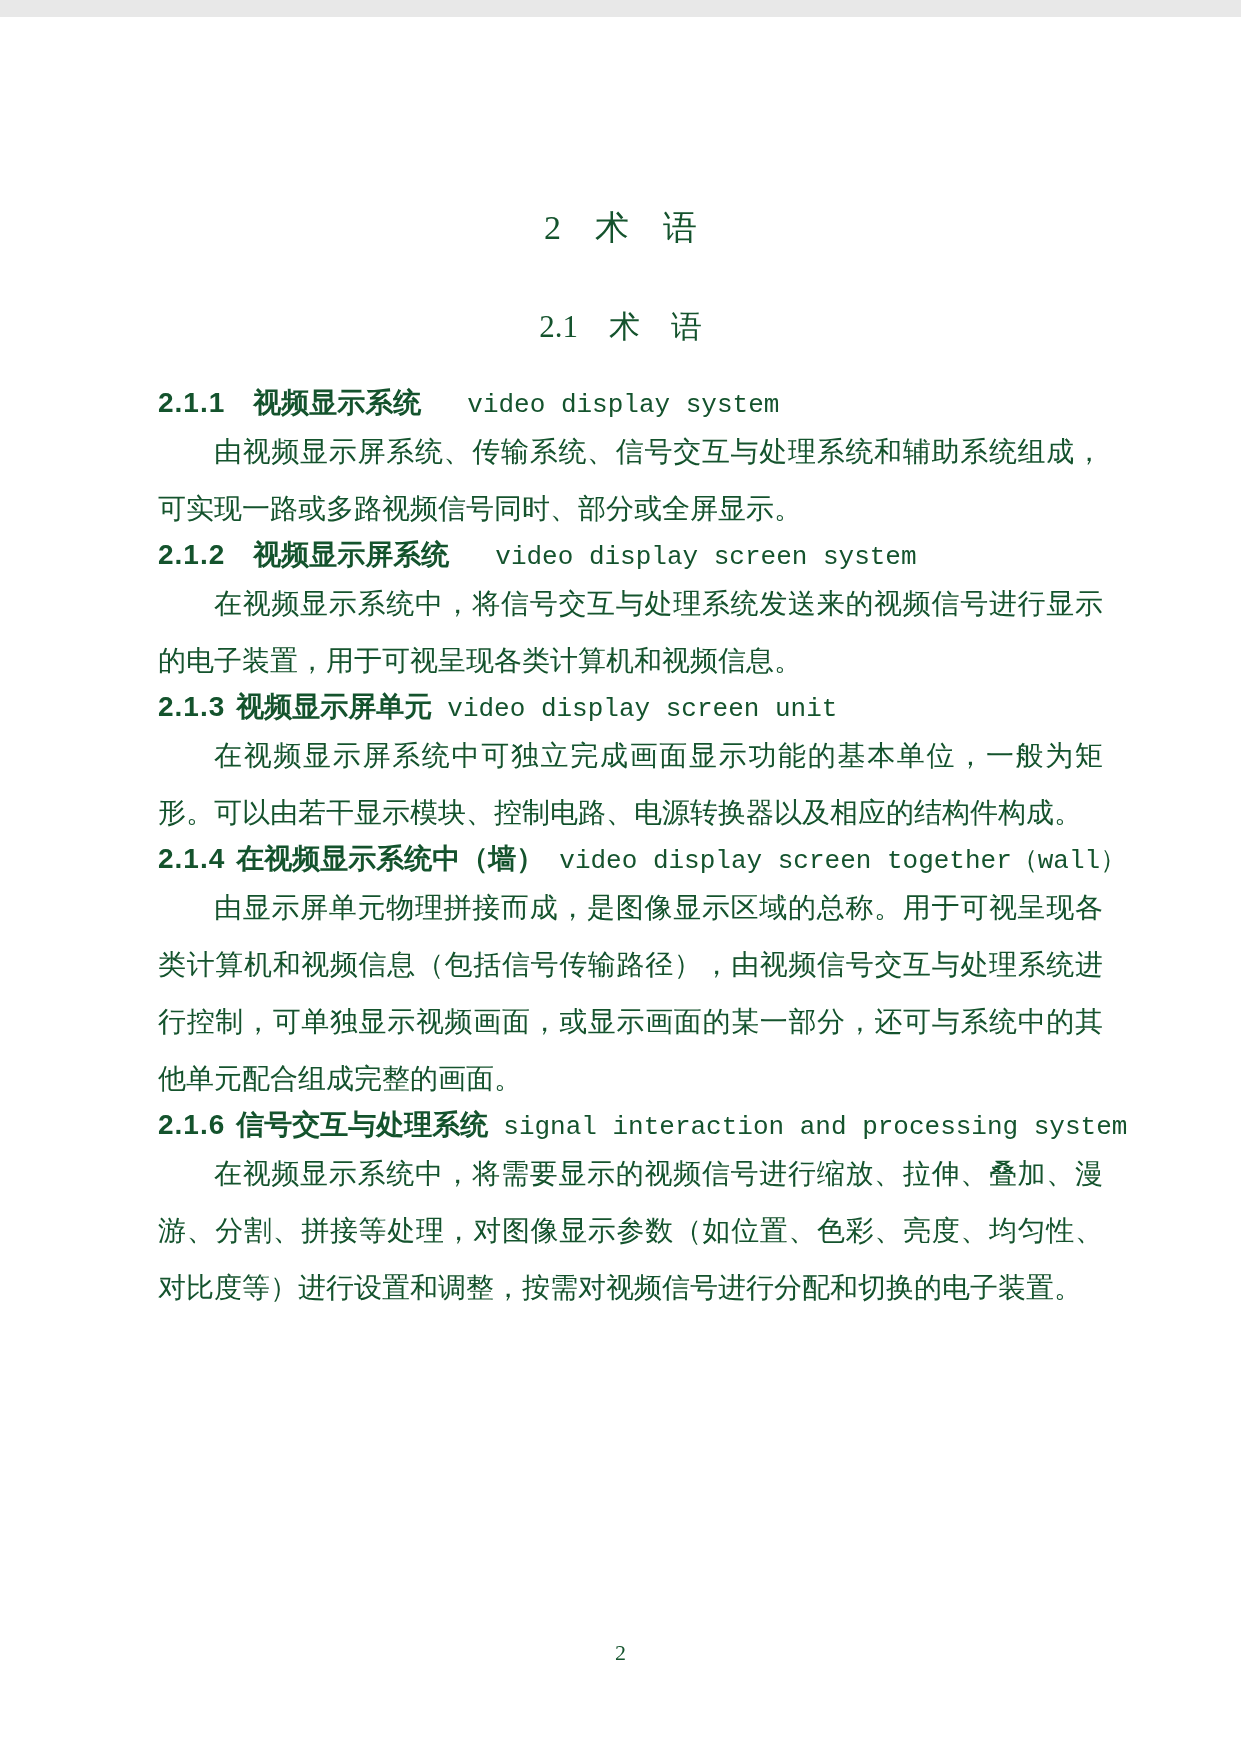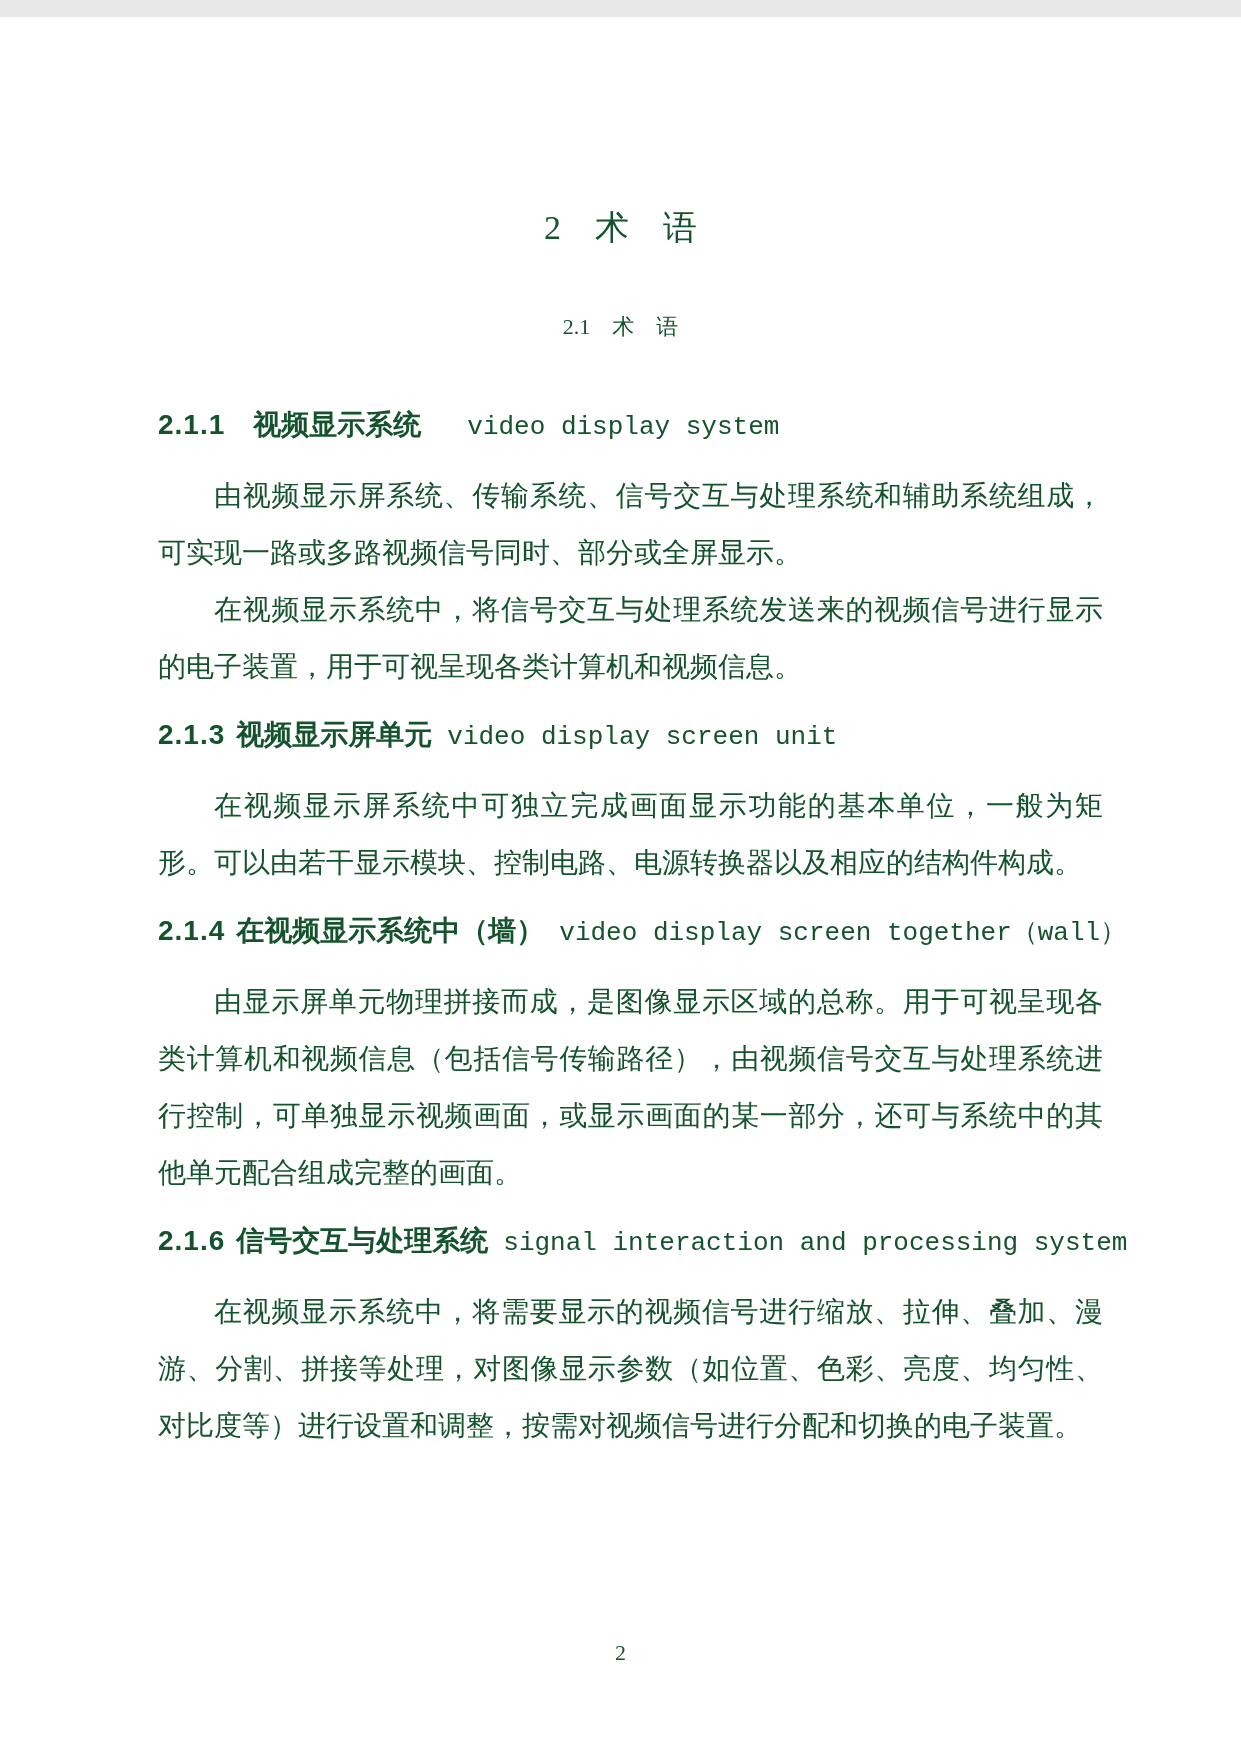--- a/index.html
+++ b/index.html
@@ -23,37 +23,37 @@
     line-height: 42px;
     font-weight: 500;
     white-space: pre;
   }
   .doc-subtitle {
     position: absolute;
     top: 290px;
     left: 0;
     width: 100%;
     text-align: center;
-    font-size: 22px;
+    font-size: 31px;
     line-height: 40px;
     font-weight: 500;
     white-space: pre;
   }
   .content {
     position: absolute;
     top: 368px;
     left: 158px;
     width: 945px;
     font-size: 28px;
     line-height: 57px;
   }
   .section { margin: 0; }
   .heading {
     white-space: nowrap;
-    line-height: 79px;
+    line-height: 36px;
   }
   .heading .num {
     font-family: "Liberation Sans", sans-serif;
     font-weight: bold;
     letter-spacing: 1px;
   }
   .heading .term {
     font-family: "Liberation Sans", sans-serif;
     font-weight: bold;
     margin-left: 11px;
@@ -93,20 +93,23 @@
   <div class="content">
 
     <div class="section">
       <div class="heading">
         <span class="num">2.1.1</span><span class="term wide">视频显示系统</span><span class="eng wide">video display system</span>
       </div>
       <p class="para">由视频显示屏系统、传输系统、信号交互与处理系统和辅助系统组成，可实现一路或多路视频信号同时、部分或全屏显示。</p>
     </div>
 
     <div class="section">
+      <div class="heading">
+        <span class="num">2.1.2</span><span class="term wide">视频显示屏系统</span><span class="eng wide">video display screen system</span>
+      </div>
       <p class="para">在视频显示系统中，将信号交互与处理系统发送来的视频信号进行显示的电子装置，用于可视呈现各类计算机和视频信息。</p>
     </div>
 
     <div class="section">
       <div class="heading">
         <span class="num">2.1.3</span><span class="term">视频显示屏单元</span><span class="eng">video display screen unit</span>
       </div>
       <p class="para">在视频显示屏系统中可独立完成画面显示功能的基本单位，一般为矩形。可以由若干显示模块、控制电路、电源转换器以及相应的结构件构成。</p>
     </div>
 

